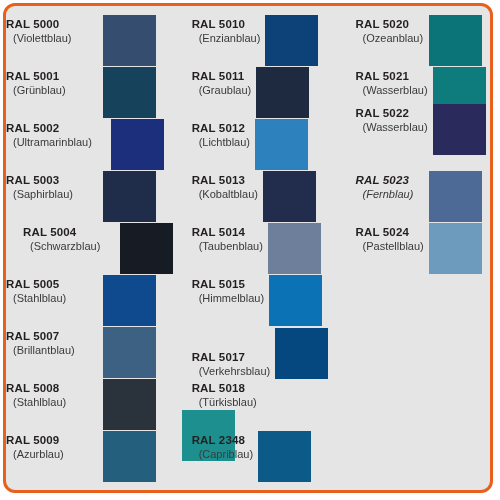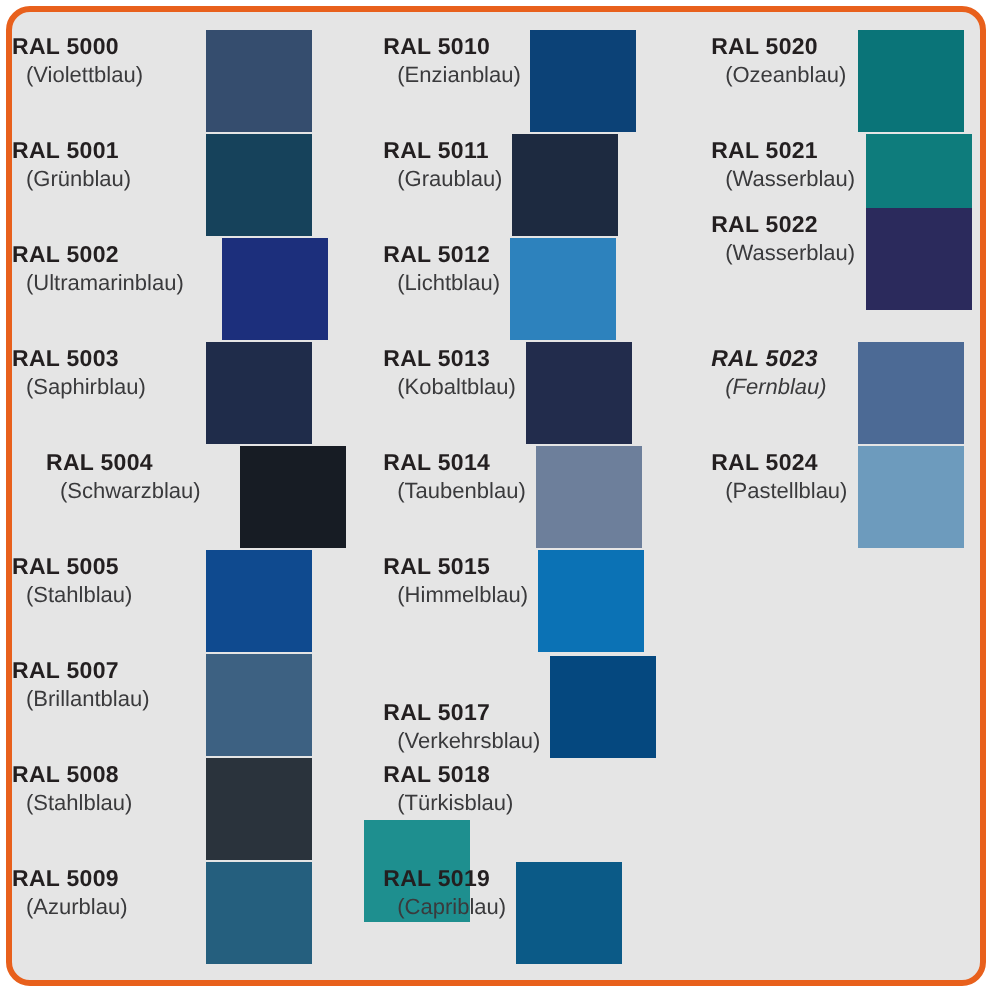--- a/index.html
+++ b/index.html
@@ -212,21 +212,21 @@
         </div>
         <div class="ral-row" style="top: 373px; flex-direction: column;">
           <div class="ral-labels">
             <span class="ral-code">RAL 5018</span>
             <span class="ral-name">(Türkisblau)</span>
           </div>
           <div class="ral-swatch" style="background: rgb(30, 143, 143);"></div>
         </div>
         <div class="ral-row" style="top: 425px;">
           <div class="ral-labels">
-            <span class="ral-code">RAL 5019</span>
+            <span class="ral-code">RAL 2348</span>
             <span class="ral-name">(Capriblau)</span>
           </div>
           <div class="ral-swatch" style="background: rgb(11, 90, 135);"></div>
         </div>
       </div>
       <div class="ral-column col-2">
         <div class="ral-row" style="top: 9px;">
           <div class="ral-labels">
             <span class="ral-code">RAL 5020</span>
             <span class="ral-name">(Ozeanblau)</span>

